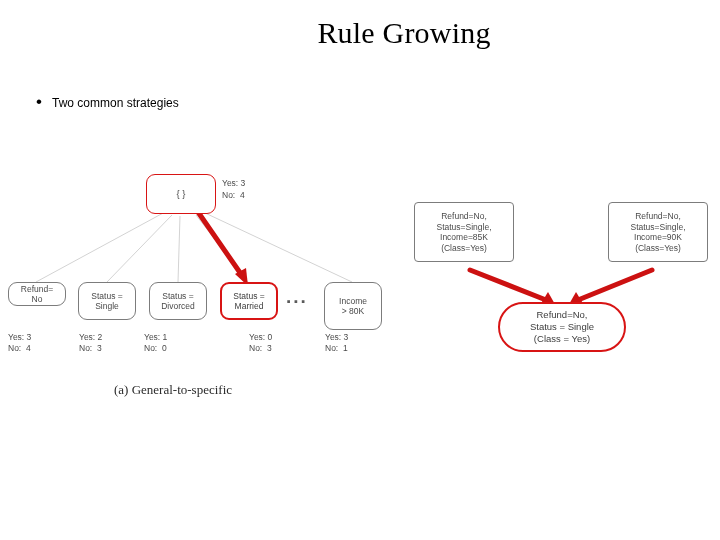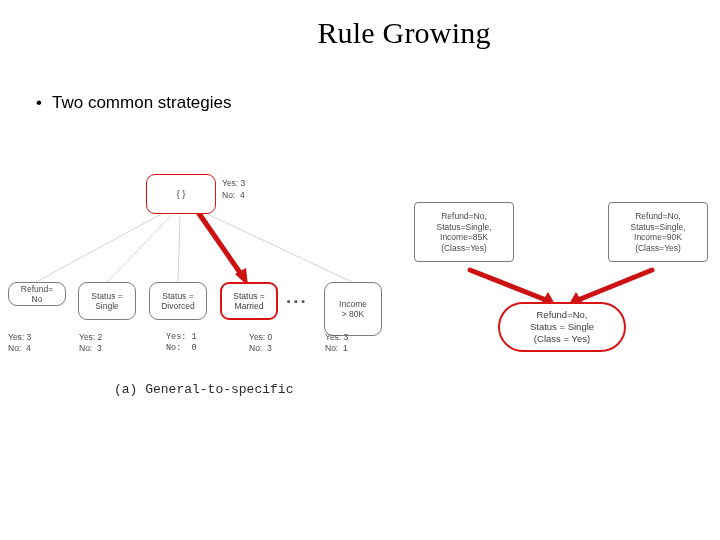--- a/index.html
+++ b/index.html
@@ -40,21 +40,21 @@
     align-items: baseline;
     font-size: 17px;
     color: #000000;
   }
   .bullet-dot {
     width: 16px;
     font-size: 17px;
     line-height: 1;
   }
   .bullet-text {
-    font-size: 17px;
+    font-size: 12px;
   }
 
   
   .figure {
     position: absolute;
     left: 0;
     top: 160px;
     width: 720px;
     height: 250px;
   }
@@ -102,21 +102,21 @@
     position: absolute;
     font-size: 19px;
     letter-spacing: 2px;
     color: #5a5a5a;
     font-weight: bold;
   }
   .caption {
     position: absolute;
     font-size: 13px;
     color: #2b2b2b;
-    font-family: Liberation Mono, monospace;
+    font-family: Liberation Serif, serif;
   }
   svg.overlay {
     position: absolute;
     left: 0; top: 0;
     width: 720px;
     height: 250px;
     overflow: visible;
   }
 </style>
 </head>
@@ -175,33 +175,33 @@
       <span style="white-space:pre-line;">Status =
 Single</span>
     </div>
     <div class="counts" style="left:79px; top:172px;">Yes: 2
 No:  3</div>
 
     <div class="node" style="left:149px; top:122px; width:58px; height:38px;">
       <span style="white-space:pre-line;">Status =
 Divorced</span>
     </div>
-    <div class="counts" style="left:166px; top:172px;font-family:Liberation Mono, monospace;">Yes: 1
+    <div class="counts" style="left:144px; top:172px;">Yes: 1
 No:  0</div>
 
     <div class="node red" style="left:220px; top:122px; width:58px; height:38px;">
       <span style="white-space:pre-line;">Status =
 Married</span>
     </div>
     <div class="counts" style="left:221px; top:172px;margin-left:28px;">Yes: 0
 No:  3</div>
 
     <div class="dots" style="left:286px; top:126px;">...</div>
 
-    <div class="node" style="left:324px; top:122px; width:58px; height:54px;">
+    <div class="node" style="left:324px; top:122px; width:58px; height:48px;">
       <span style="white-space:pre-line;">Income
 &gt; 80K</span>
     </div>
     <div class="counts" style="left:325px; top:172px;">Yes: 3
 No:  1</div>
 
     <div class="caption" style="left:114px; top:222px;">(a) General-to-specific</div>
 
     <div class="node" style="left:414px; top:42px; width:100px; height:60px; border-radius:4px;">
       <span style="white-space:pre-line;">Refund=No,

